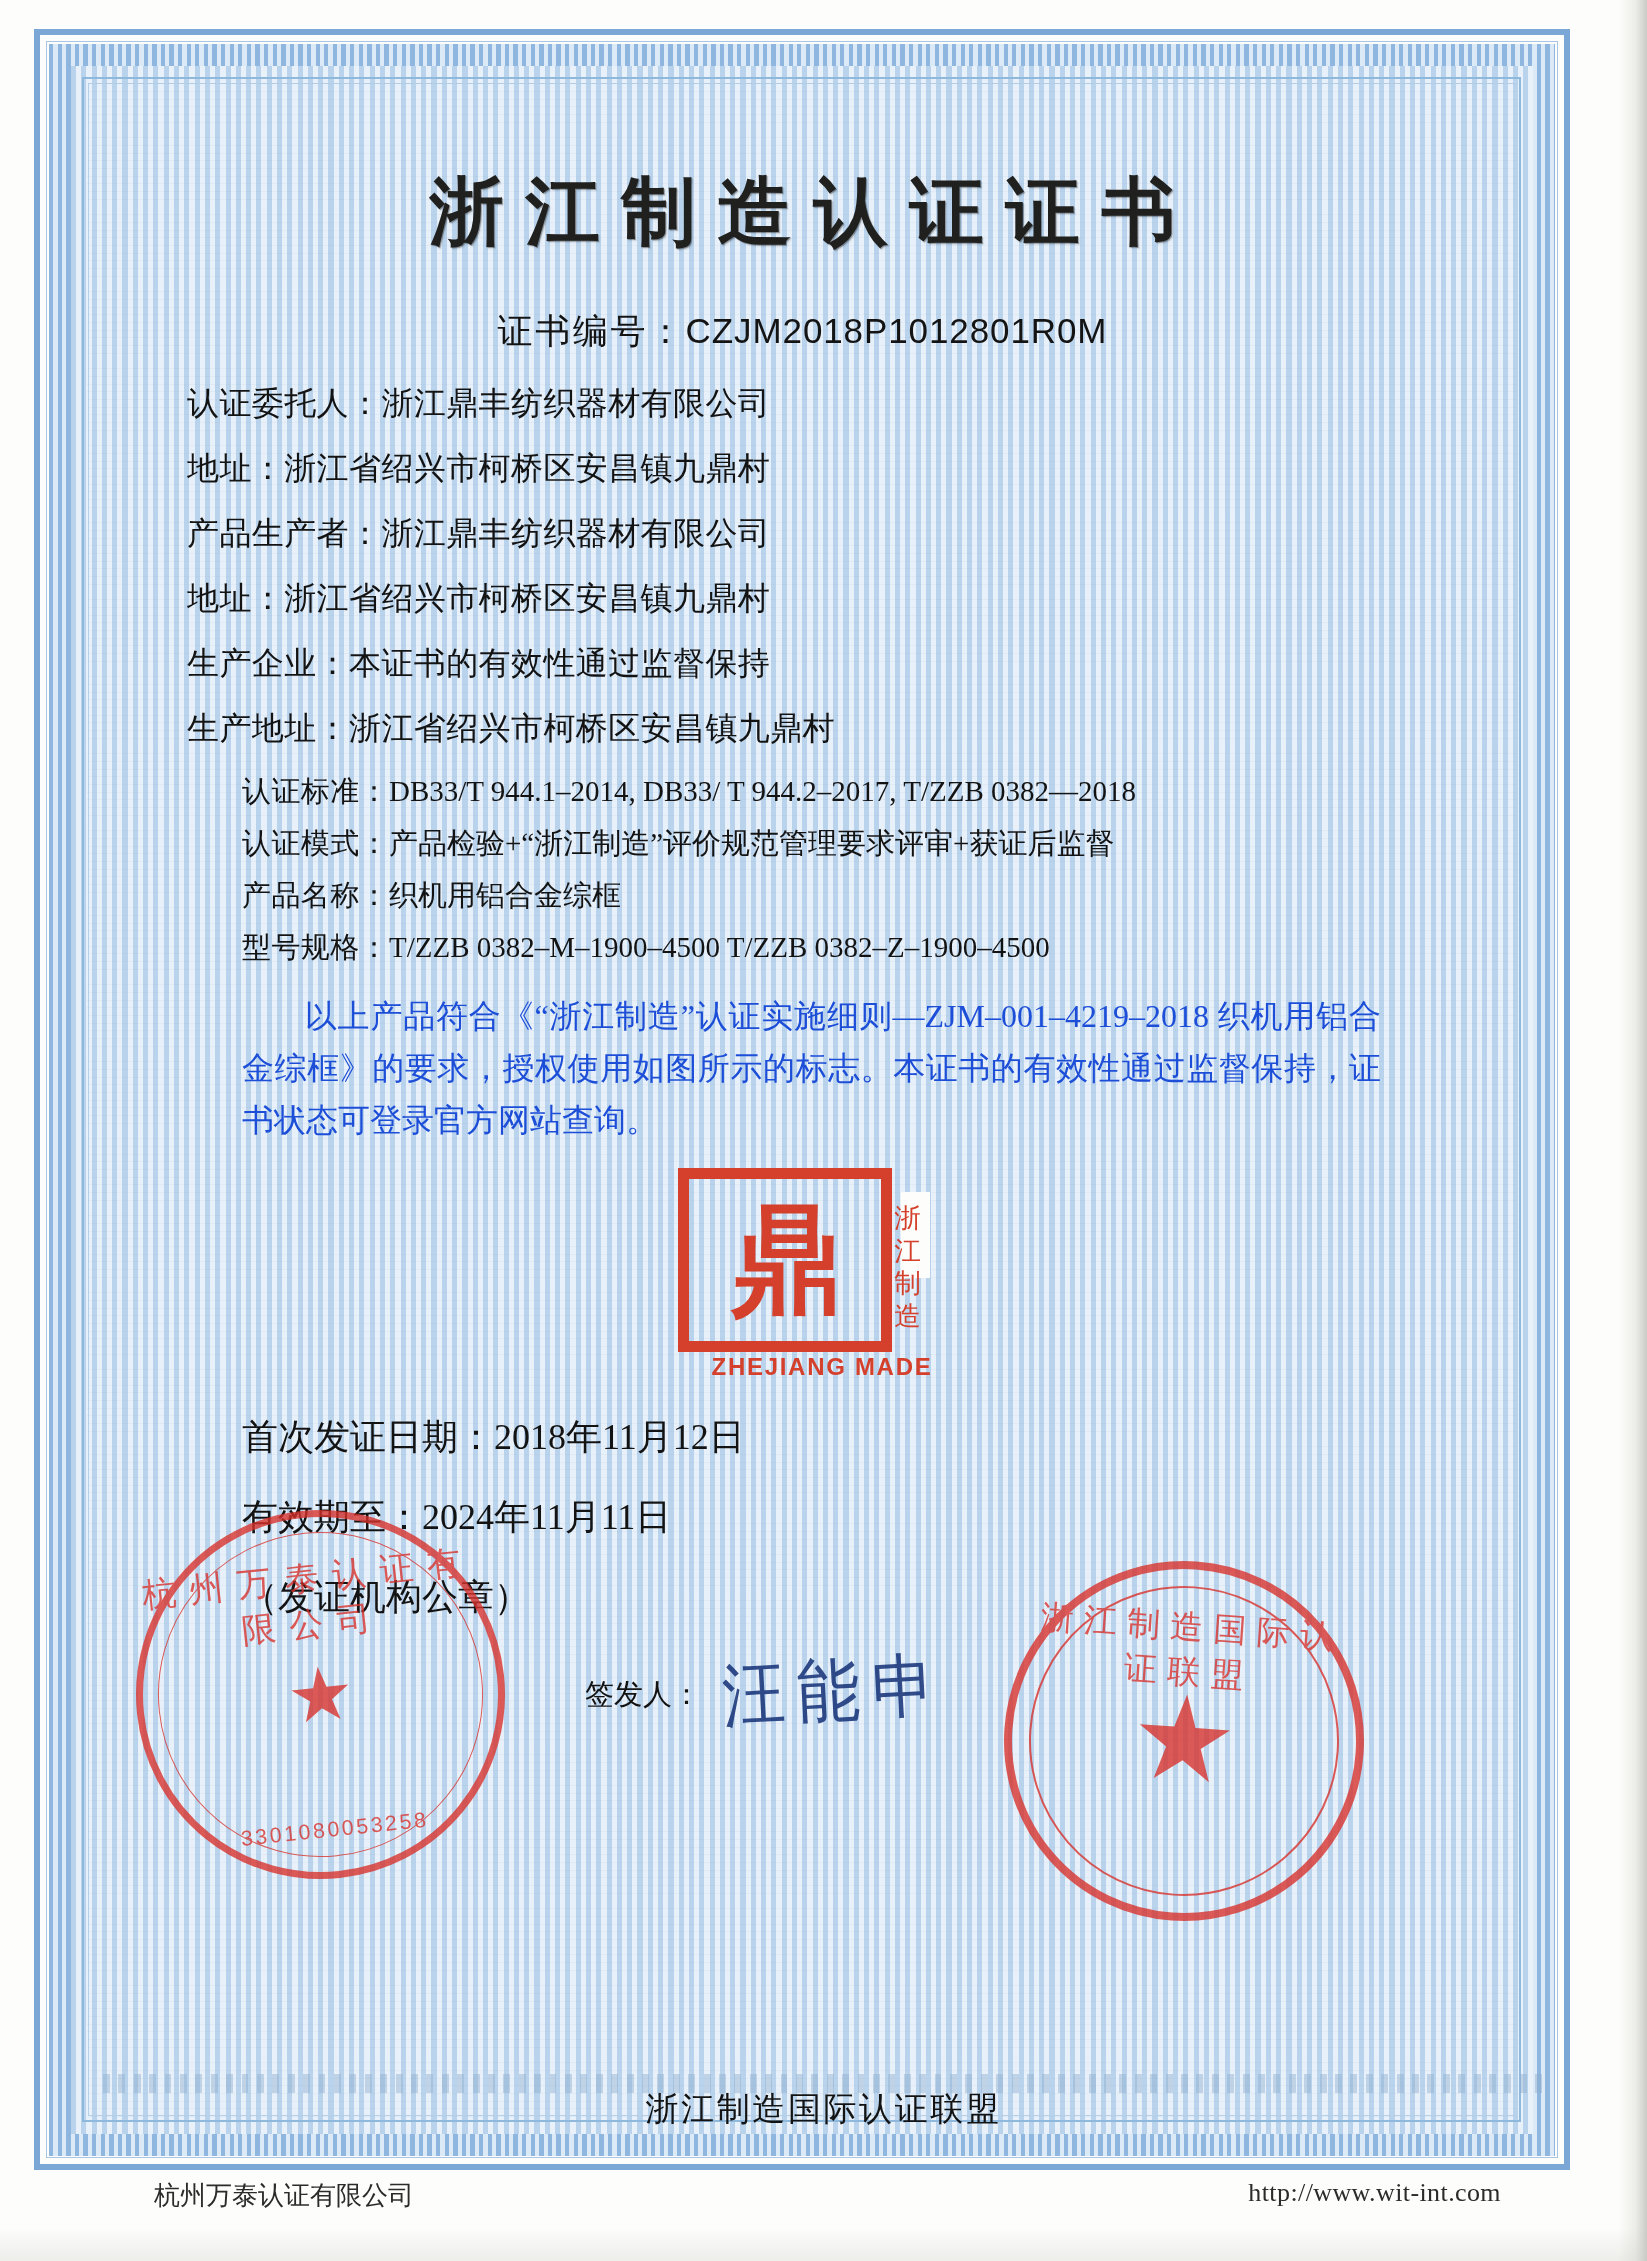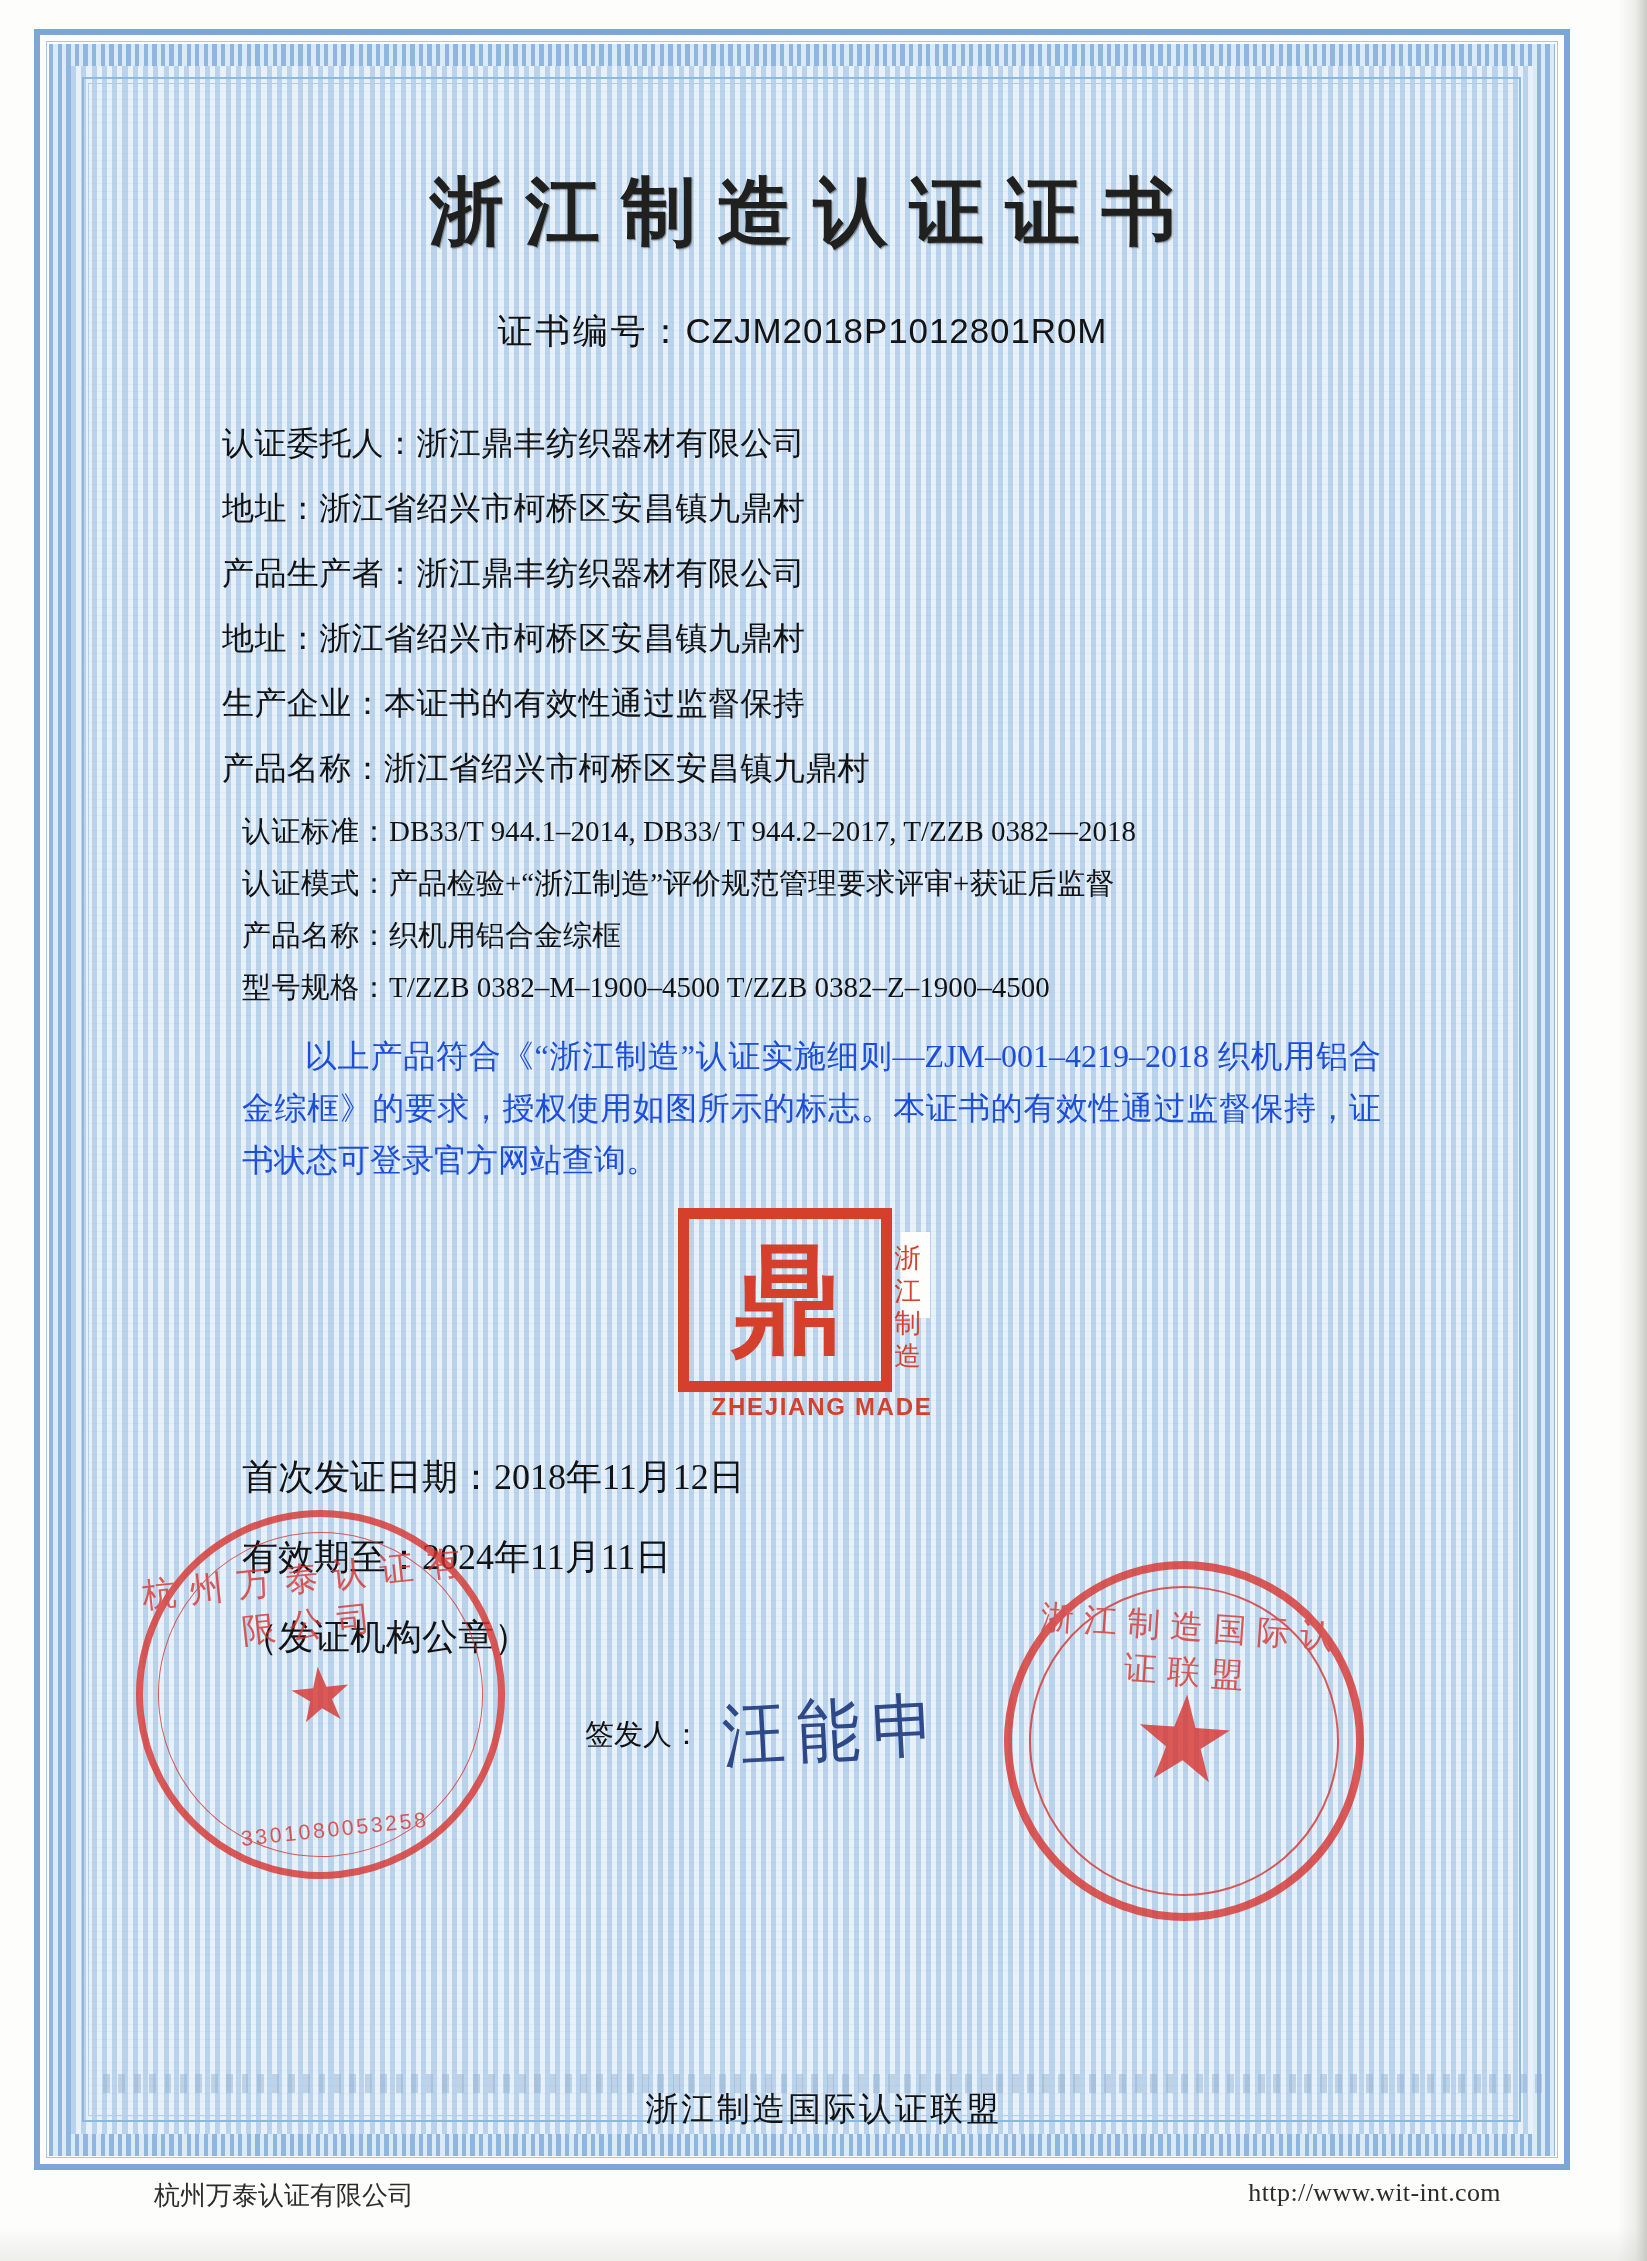--- a/index.html
+++ b/index.html
@@ -111,22 +111,22 @@
     margin-top: 45px;
     text-align: center;
     font-size: 35px;
     font-family: "Liberation Sans", sans-serif;
     color: #141414;
     letter-spacing: 0.9px;
   }
   .cert-number .label { letter-spacing: 2.6px; text-align: right; }
 
   .block-a {
-    margin-top: 72px;
-    padding-left: 110px;
+    margin-top: 32px;
+    padding-left: 75px;
   }
   .block-a .row {
     font-size: 32px;
     line-height: 1.0;
     margin-bottom: 33px;
     color: #131313;
     font-family: "Liberation Sans", sans-serif;
     letter-spacing: 0.4px;
     white-space: nowrap;
   }
@@ -388,21 +388,21 @@
     <div class="cert-number">
       <span class="label">证书编号：</span><span class="value">CZJM2018P1012801R0M</span>
     </div>
 
     <div class="block-a">
       <div class="row">认证委托人：浙江鼎丰纺织器材有限公司</div>
       <div class="row">地址：浙江省绍兴市柯桥区安昌镇九鼎村</div>
       <div class="row">产品生产者：浙江鼎丰纺织器材有限公司</div>
       <div class="row">地址：浙江省绍兴市柯桥区安昌镇九鼎村</div>
       <div class="row">生产企业：本证书的有效性通过监督保持</div>
-      <div class="row">产品名称：浙江省绍兴市柯桥区安昌镇九鼎村</div>
+      <div class="row">生产地址：浙江省绍兴市柯桥区安昌镇九鼎村</div>
     </div>
 
     <div class="block-b">
       <div class="row">
         <span class="k">认证标准：</span><span class="v">DB33/T 944.1–2014, DB33/ T 944.2–2017, T/ZZB 0382—2018</span>
       </div>
       <div class="row">
         <span class="k">认证模式：</span><span class="v">产品检验+“浙江制造”评价规范管理要求评审+获证后监督</span>
       </div>
       <div class="row">

